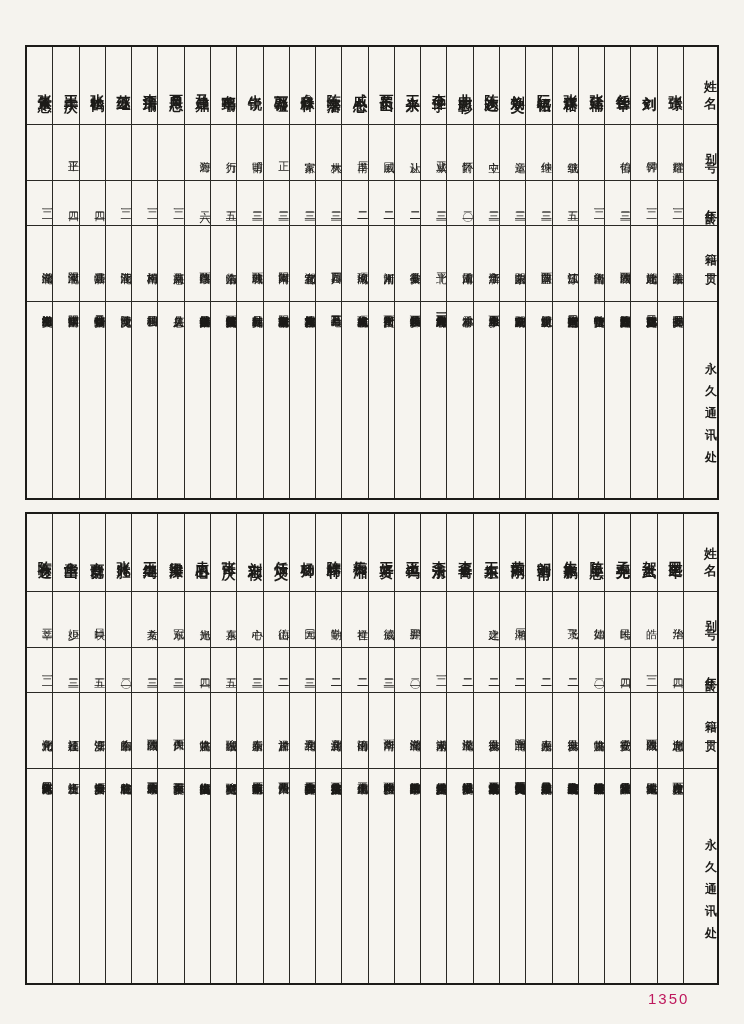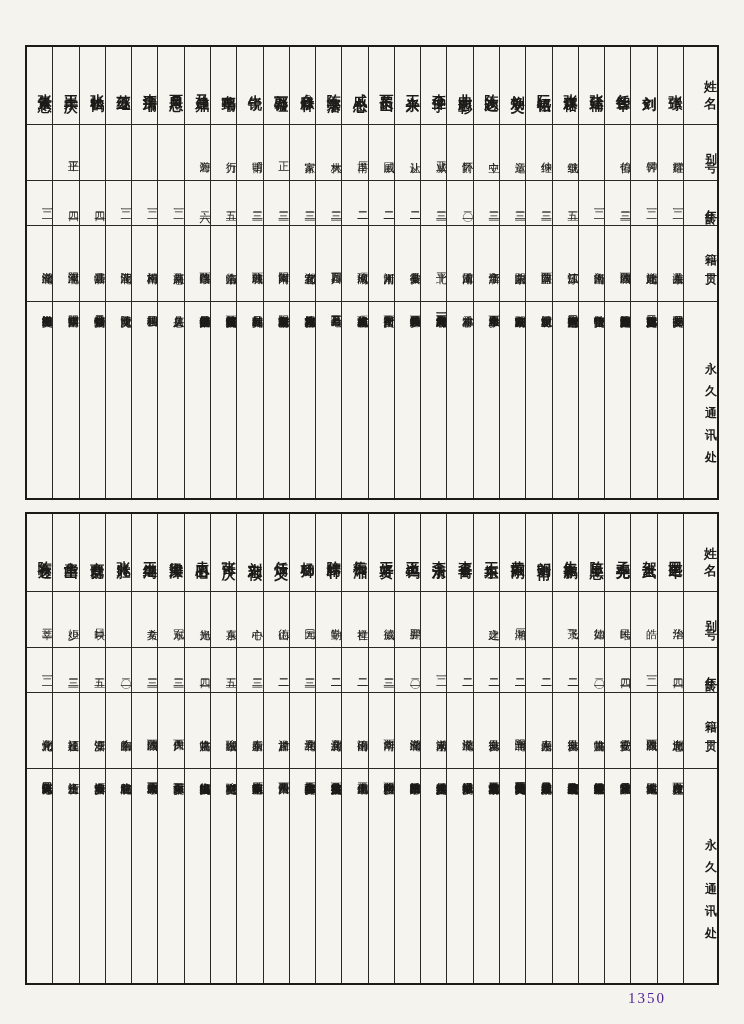--- a/index.html
+++ b/index.html
@@ -55,25 +55,25 @@
   .header-col .c-alias  { font-size: 12px; letter-spacing: 10px; }
   .header-col .c-age    { font-size: 12px; letter-spacing: 4px; }
   .header-col .c-native { font-size: 12px; letter-spacing: 20px; }
   .header-col .c-addr   { font-size: 12px; letter-spacing: 22px; padding-top: 14px; text-align: center; }
 
   .name-note { font-size: 8px; letter-spacing: 0; }
 
   .page-number {
     position: absolute;
     top: 990px;
-    left: 628px;
+    left: 648px;
     font-size: 15px;
     letter-spacing: 2px;
-    color: #4c1d95;
-    font-family: Liberation Serif, serif;
+    color: #be185d;
+    font-family: Liberation Sans, sans-serif;
   }
 </style>
 </head>
 <body>
 
 <div class="page">
 
   <div class="roster roster-top">
       <div class="col header-col">
         <div class="cell c-name">姓名</div>

